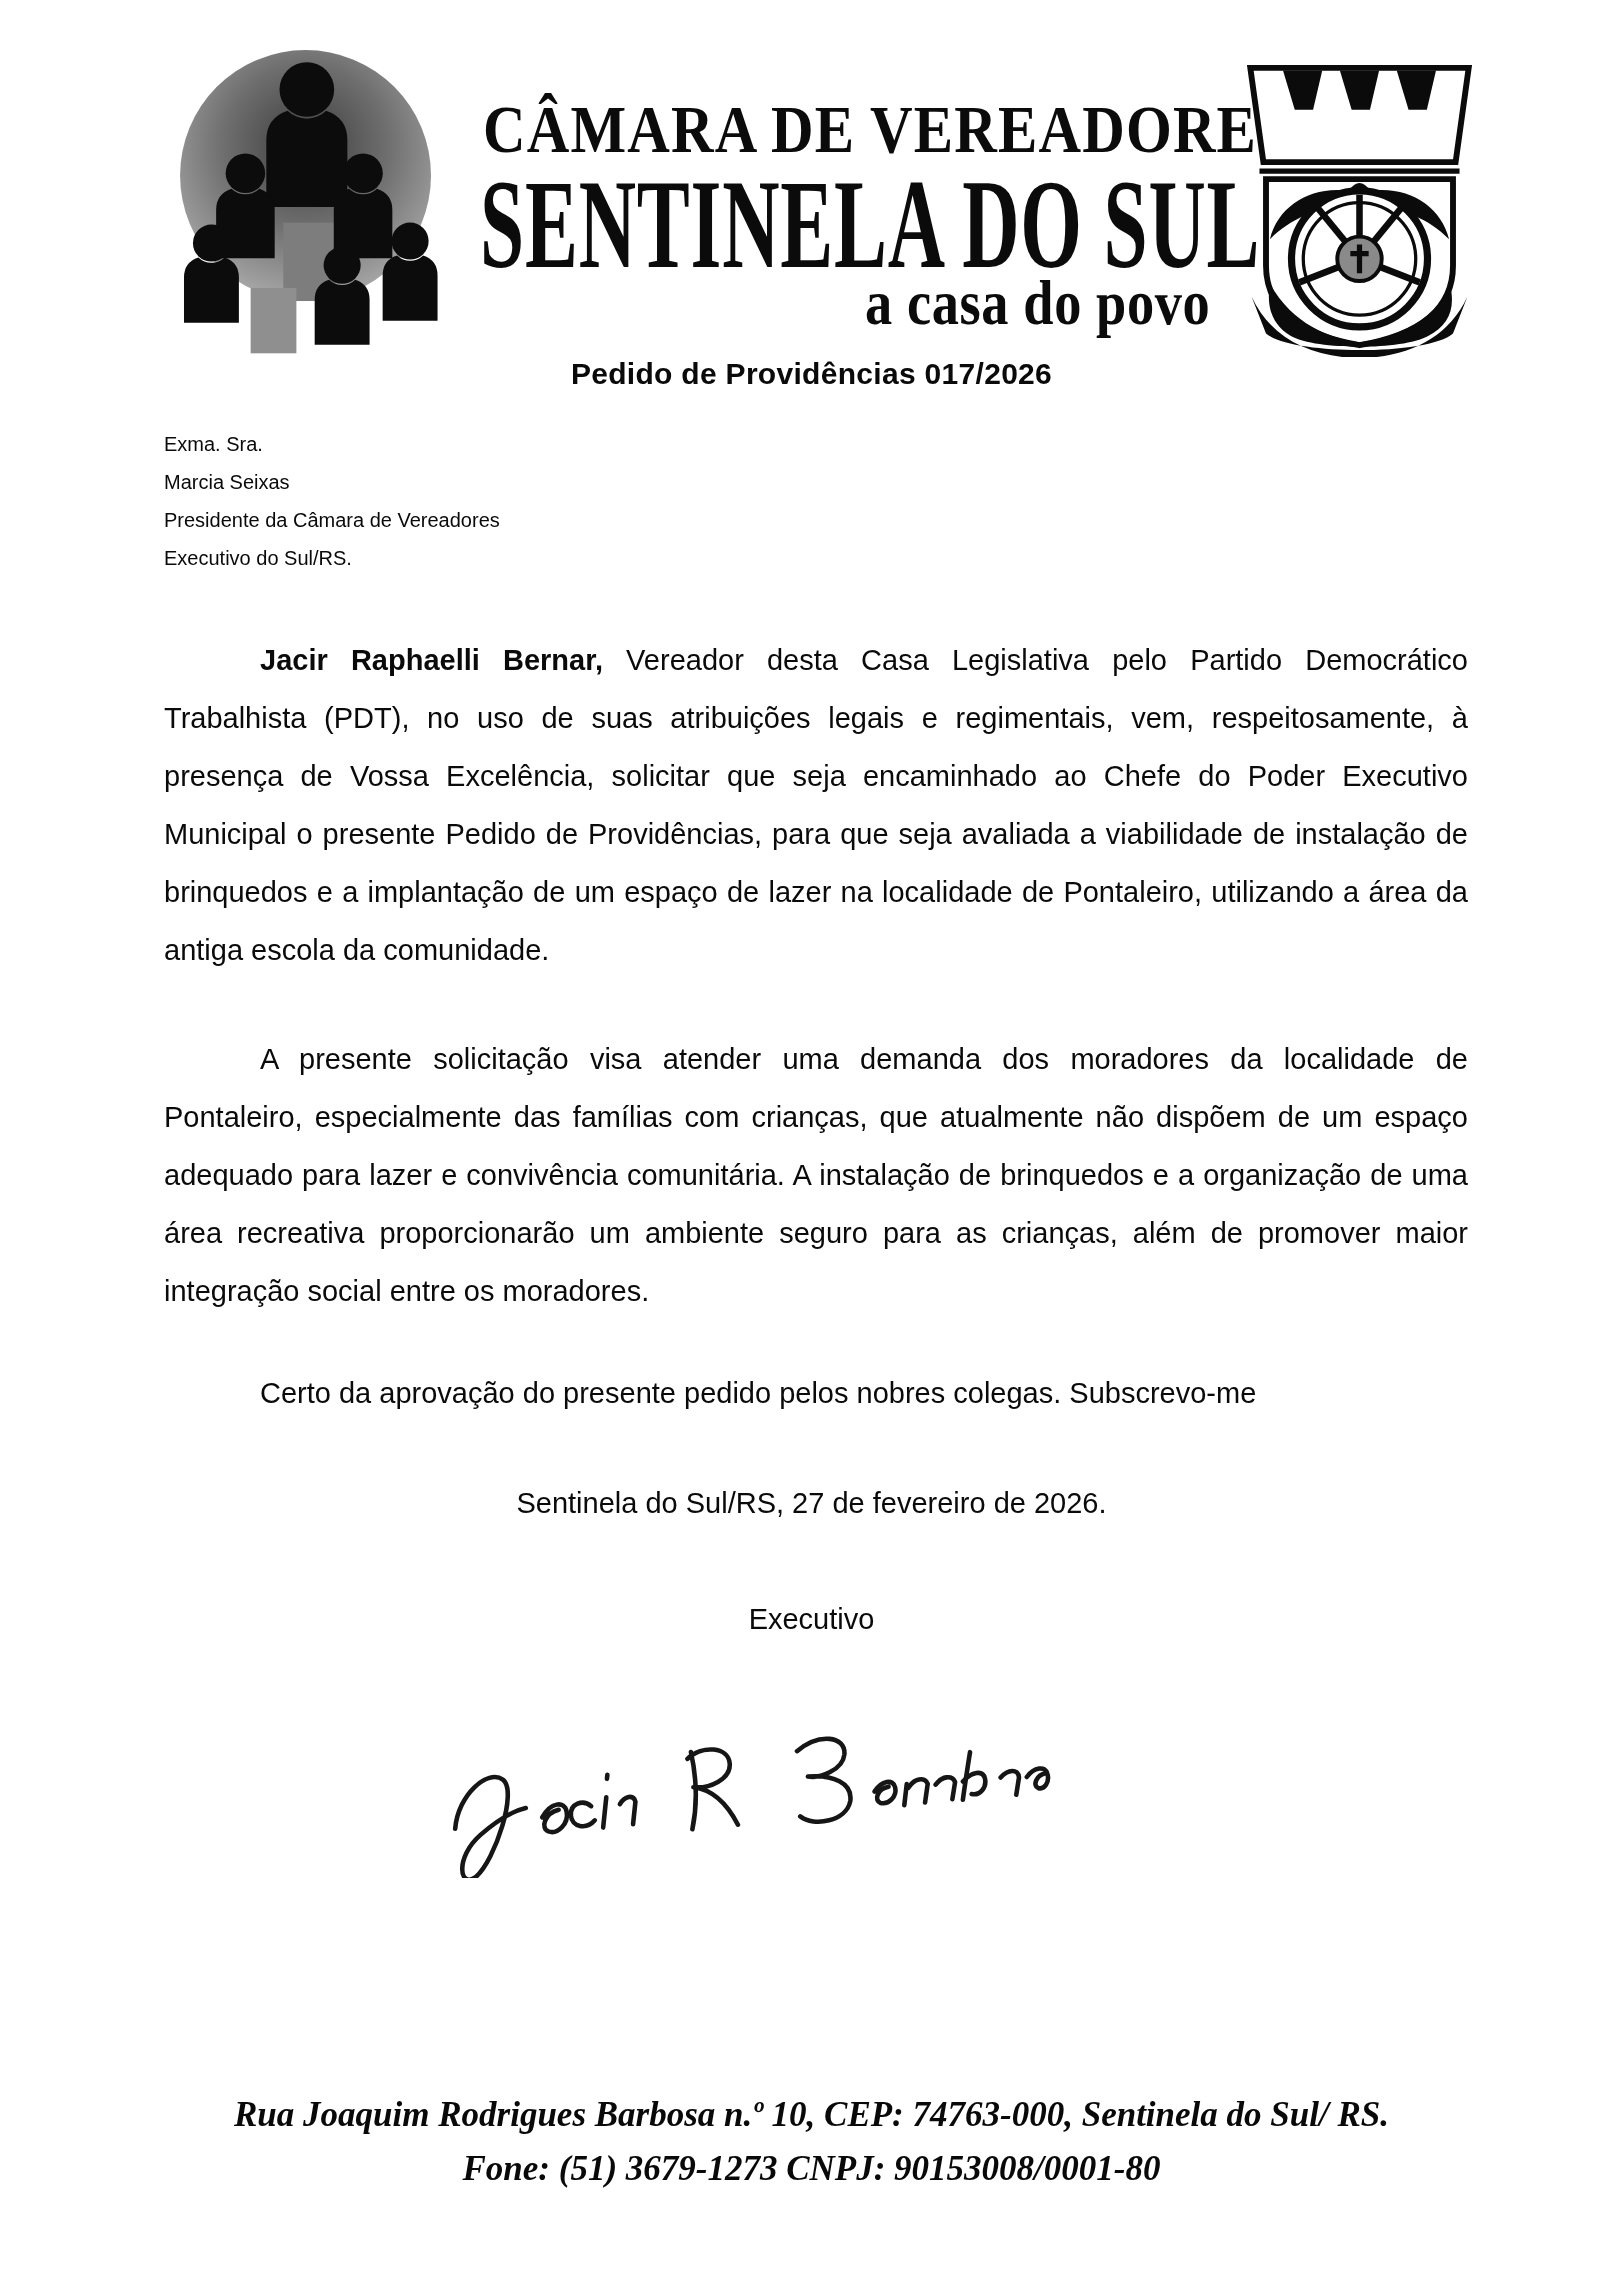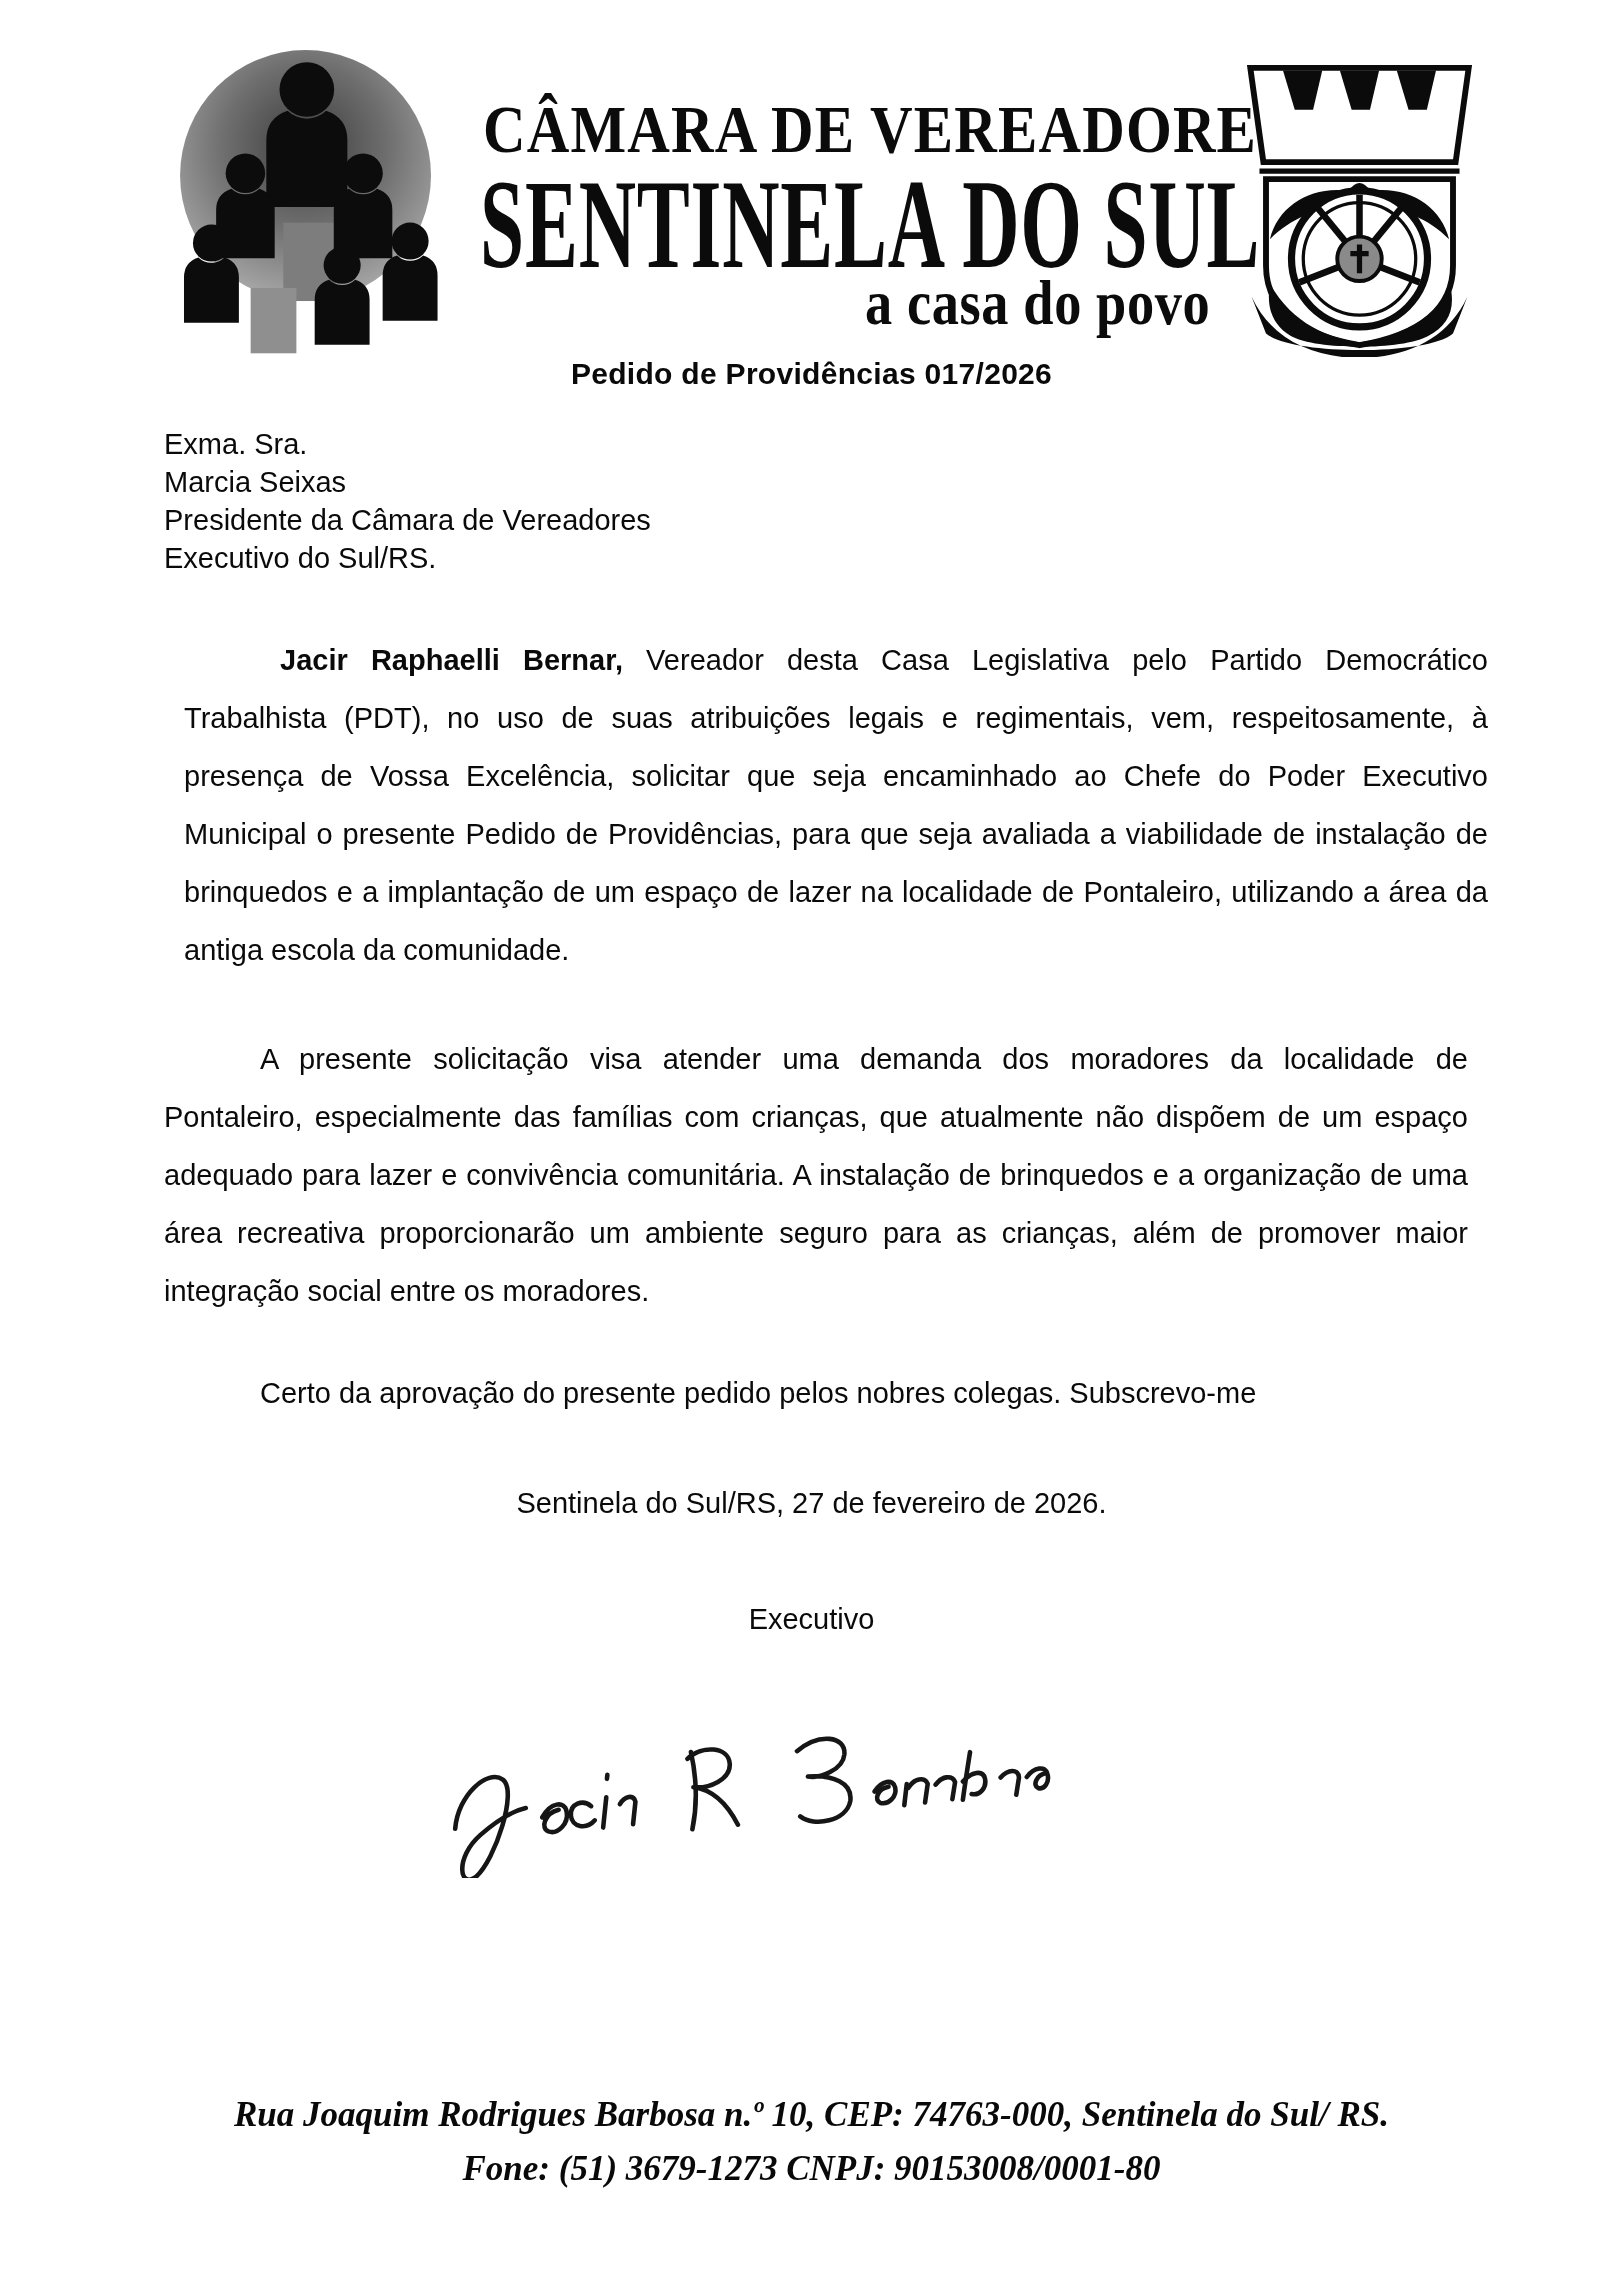--- a/index.html
+++ b/index.html
@@ -16,24 +16,24 @@
     font-family:"Liberation Serif", serif;font-weight:bold;color:#0b0b0b;
     transform-origin:left top;}
   .hdr-l1{left:483px;top:96px;font-size:67px;letter-spacing:1.3px;transform:scale(0.88,1.0);}
   .hdr-l2{left:480px;top:160px;font-size:128px;letter-spacing:1.3px;transform:scale(0.62,1.0);}
   .hdr-tag{left:865px;top:271px;font-size:64px;letter-spacing:0.7px;transform:scale(0.85,1.0);}
   .logo-left{position:absolute;left:167px;top:46px;}
   .crest{position:absolute;left:1232px;top:43px;}
   
   .doc-title{position:absolute;left:0;top:357px;width:1623px;text-align:center;
     font-size:30px;font-weight:bold;letter-spacing:0.3px;}
-  .addressee{position:absolute;left:164px;top:425px;font-size:29px;line-height:38px;}
+  .addressee{position:absolute;left:164px;top:425px;font-size:20px;line-height:38px;}
   .para{position:absolute;left:164px;width:1304px;font-size:29px;line-height:58px;
     text-align:justify;text-indent:96px;}
-  .p1{top:631px;margin-left:20px;}
+  .p1{top:631px;}
   .p2{top:1030px;}
   .closing{position:absolute;left:164px;width:1375px;top:1364px;
     font-size:29px;line-height:58px;text-indent:96px;}
   .dateline{position:absolute;left:0;top:1487px;width:1623px;text-align:center;font-size:29px;}
   .sigblock{position:absolute;left:0;top:1600px;width:1623px;text-align:center;
     font-size:29px;line-height:38px;}
   .sigblock .nm{font-weight:bold;}
   .signature{position:absolute;left:412px;top:1695px;}
   
   .footer{position:absolute;left:0;top:2088px;width:1623px;text-align:center;

